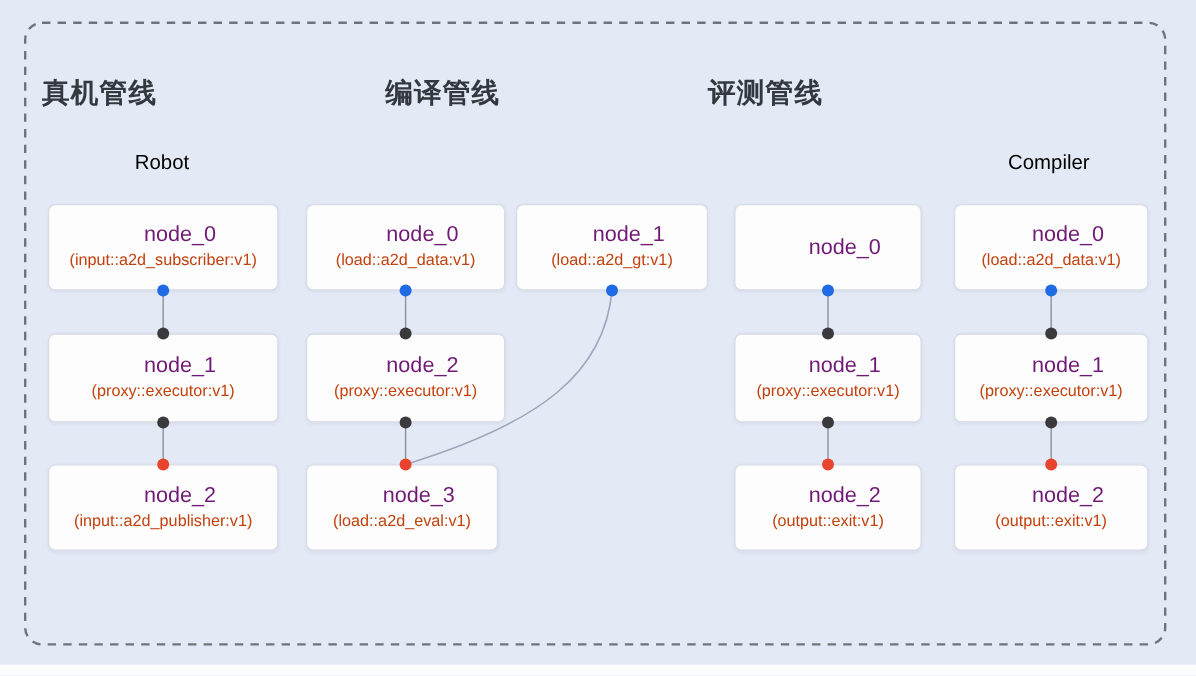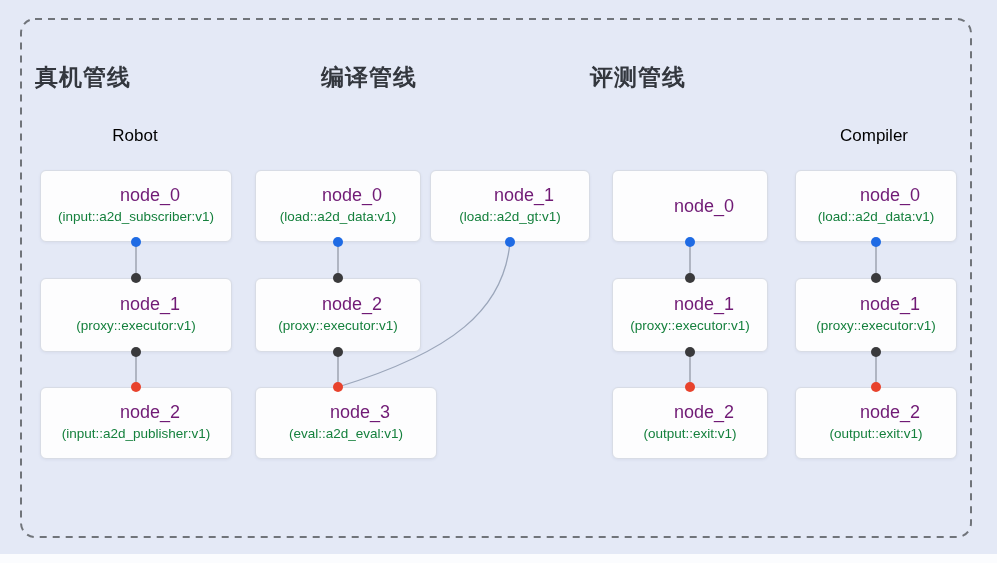--- a/index.html
+++ b/index.html
@@ -60,21 +60,21 @@
   .node-name {
     font-size: 18px;
     line-height: 22px;
     color: #701a75;
     text-align: center;
     margin-left: 28px;
   }
   .node-type {
     font-size: 13.5px;
     line-height: 22px;
-    color: #15803d;
+    color: #c2410c;
     text-align: left;
     white-space: nowrap;
   }
 
   .dot {
     position: absolute;
     width: 10px;
     height: 10px;
     border-radius: 50%;
     z-index: 3;
@@ -150,23 +150,23 @@
     <span class="node-type">(load::a2d_data:v1)</span>
   </div>
   <div class="node-box" style="left:430px; top:170px; width:160px; height:72px">
     <span class="node-name">node_1</span>
     <span class="node-type">(load::a2d_gt:v1)</span>
   </div>
   <div class="node-box" style="left:255px; top:278px; width:166px; height:74px">
     <span class="node-name">node_2</span>
     <span class="node-type">(proxy::executor:v1)</span>
   </div>
-  <div class="node-box" style="left:255px; top:387px; width:182px; height:72px">
+  <div class="node-box" style="left:255px; top:387px; width:160px; height:72px">
     <span class="node-name">node_3</span>
-    <span class="node-type">(eval::a2d_eval:v1)</span>
+    <span class="node-type">(load::a2d_eval:v1)</span>
   </div>
   <div class="dot blue" style="left:333px; top:237px"></div>
   <div class="dot blue" style="left:505px; top:237px"></div>
   <div class="dot black" style="left:333px; top:273px"></div>
   <div class="dot black" style="left:333px; top:347px"></div>
   <div class="dot red" style="left:333px; top:382px"></div>
 
   <div class="node-box" style="left:612px; top:170px; width:156px; height:72px">
     <span class="node-name">node_0</span>
   </div>

